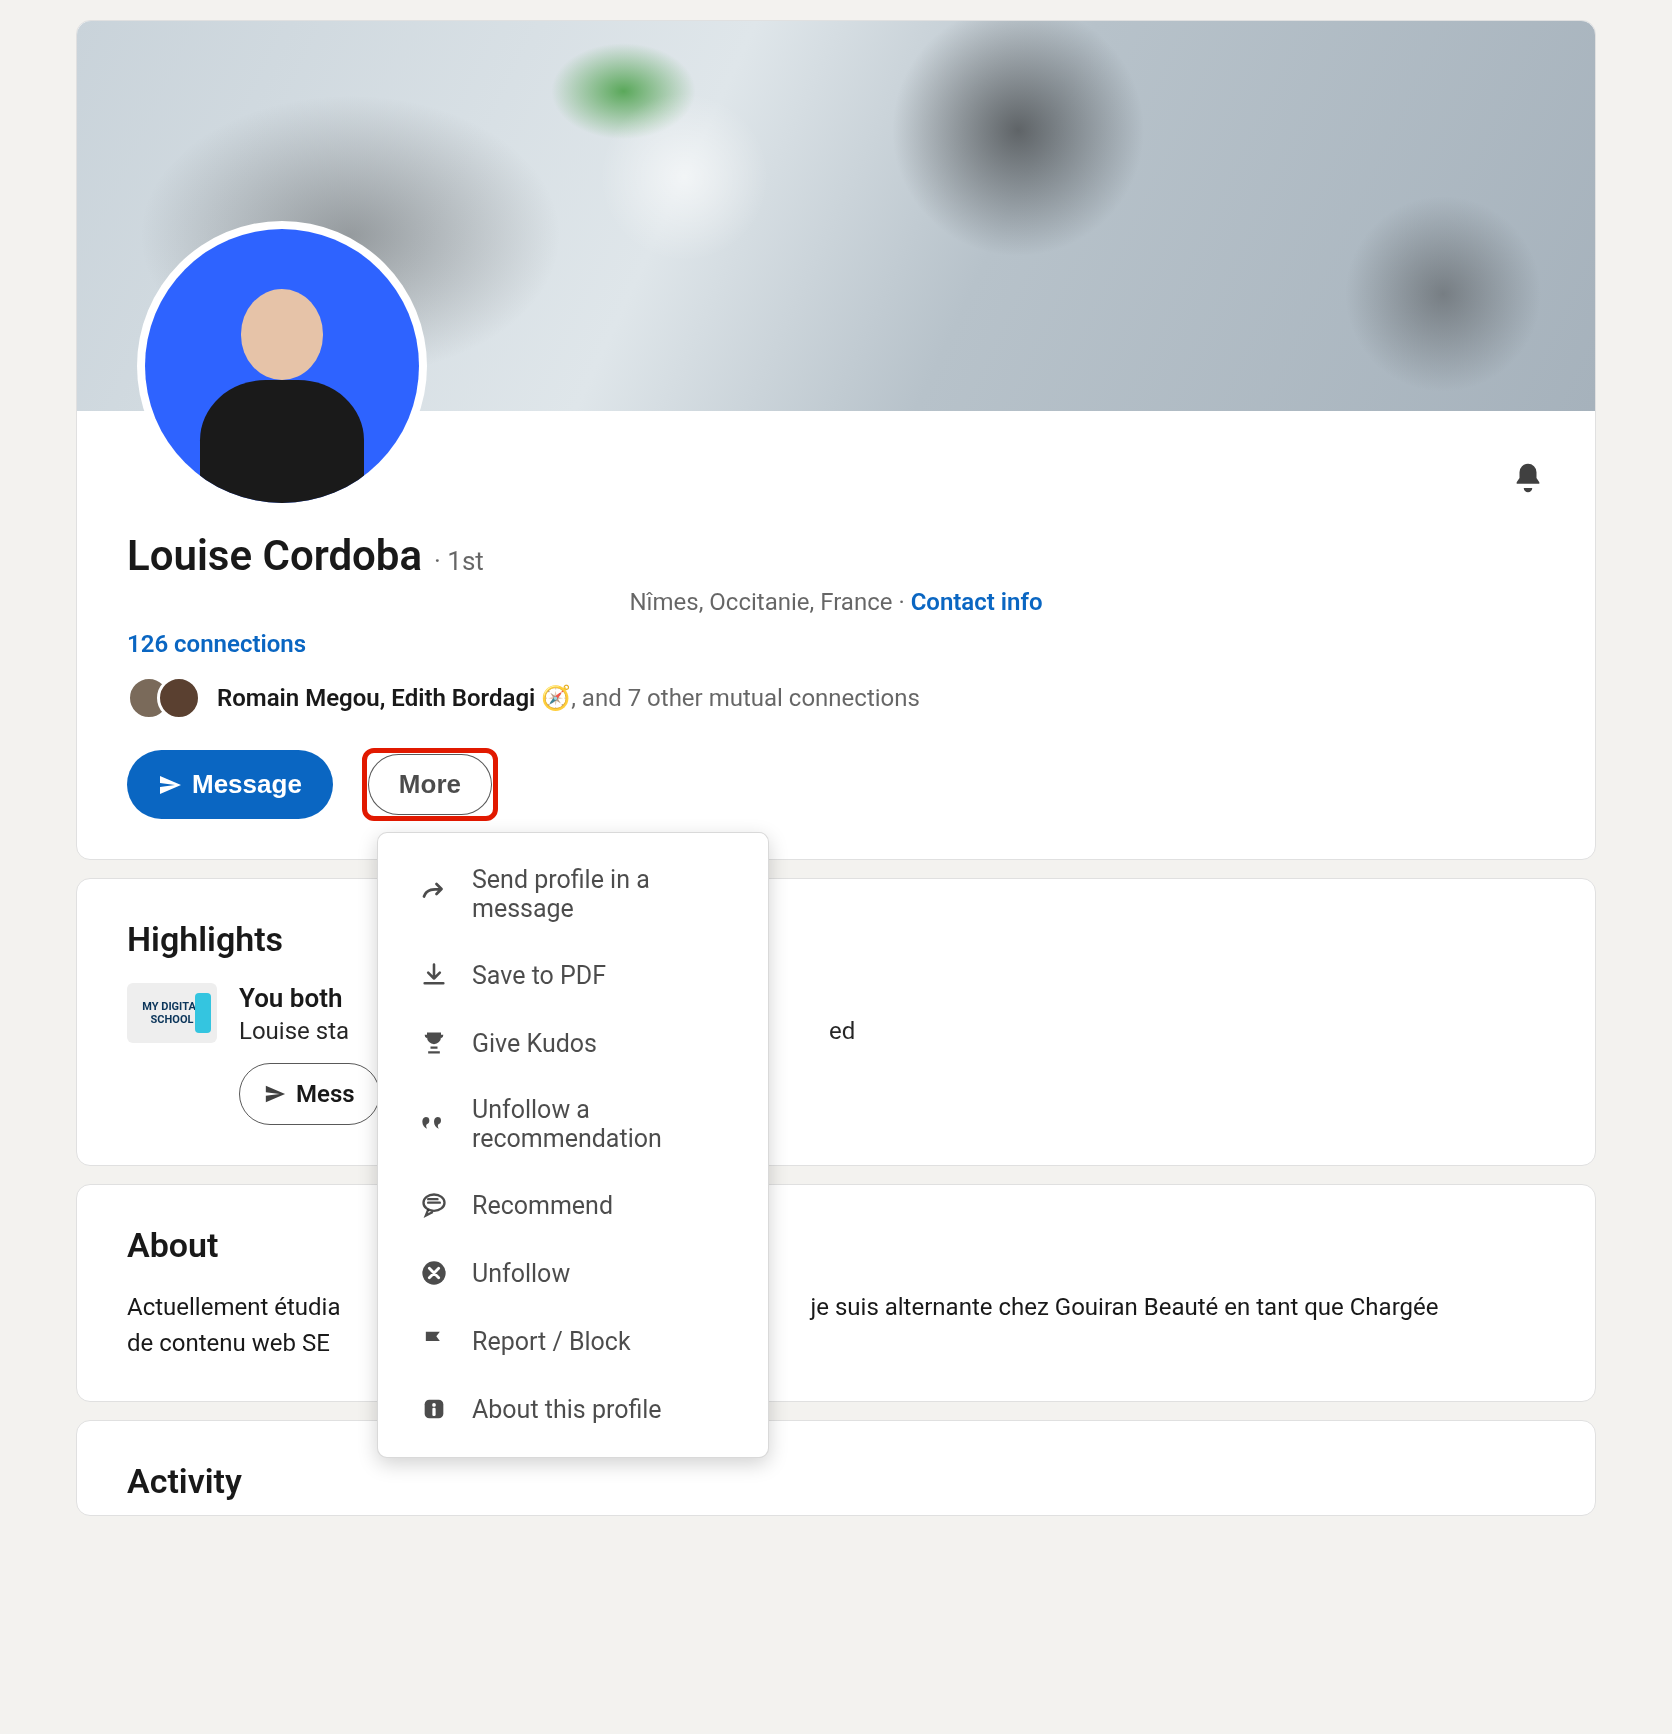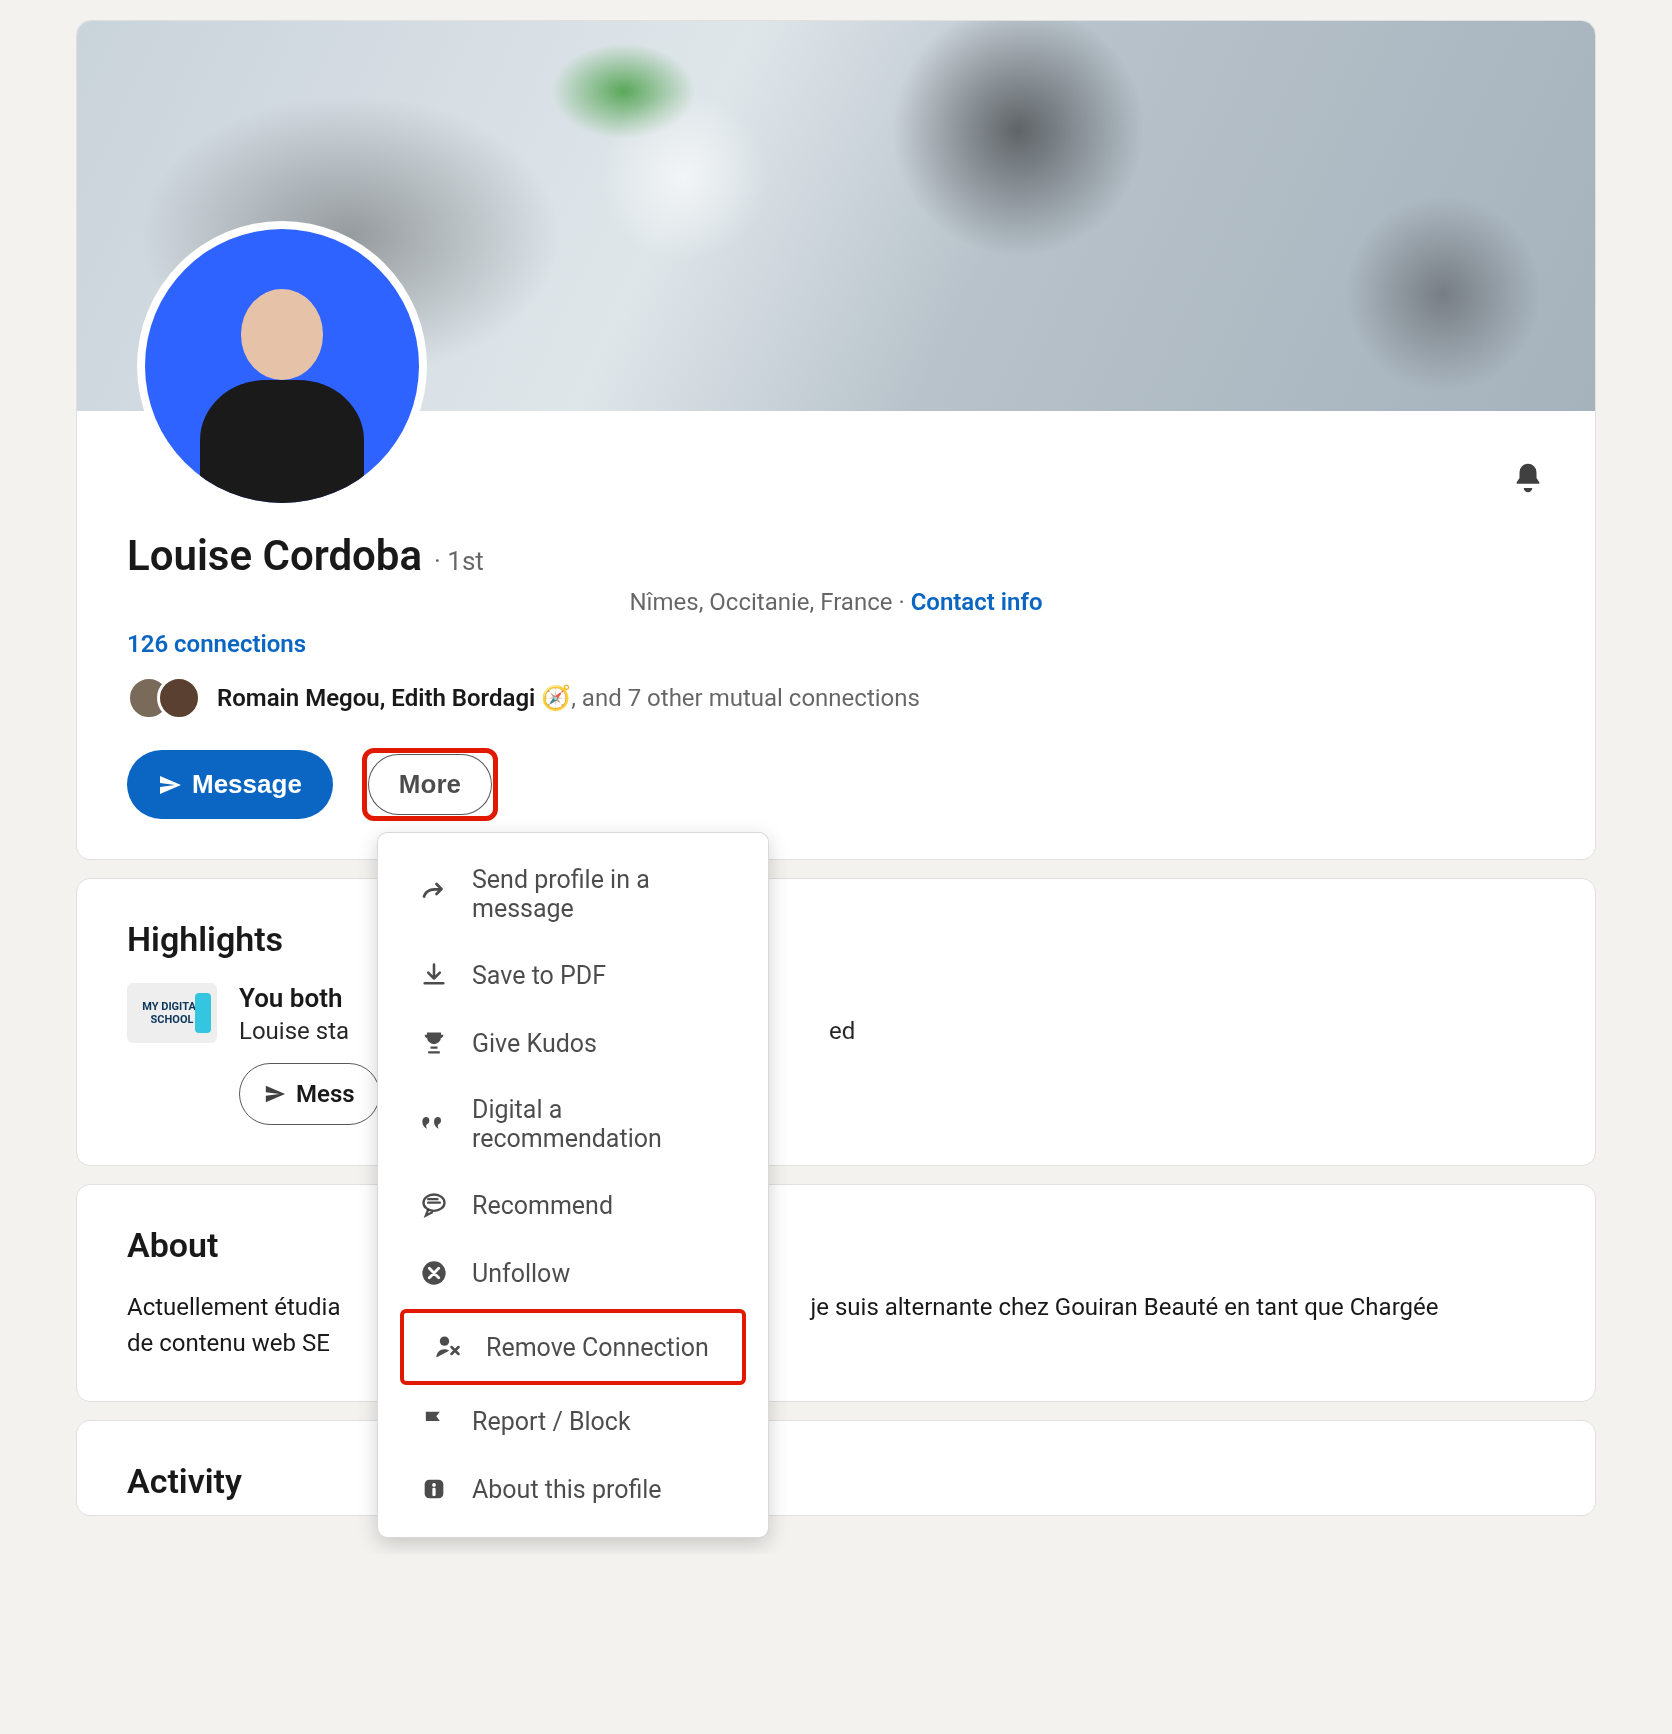--- a/index.html
+++ b/index.html
@@ -228,50 +228,40 @@
                 </svg>
             </span>
             <span>Give Kudos</span>
           </div>
           <div class="dd-item">
             <span class="dd-icon">
               <svg width="28" height="28" viewBox="0 0 24 24" fill="rgba(0,0,0,0.7)">
                   <path d="M5 6c-2 0-3 2-3 4 0 3 2 5 4 6-1-2-1-3 0-4 1 0 2-1 2-3s-1-3-3-3zm10 0c-2 0-3 2-3 4 0 3 2 5 4 6-1-2-1-3 0-4 1 0 2-1 2-3s-1-3-3-3z"></path>
                 </svg>
             </span>
-            <span>Digital a recommendation</span>
+            <span>Unfollow a recommendation</span>
           </div>
           <div class="dd-item">
             <span class="dd-icon">
               <svg width="28" height="28" viewBox="0 0 24 24" fill="none" stroke="rgba(0,0,0,0.7)" stroke-width="2">
                   <ellipse cx="12" cy="10" rx="9" ry="7"></ellipse>
                   <path d="M7 16l-2 5 6-3"></path>
                   <path d="M7 10h10M7 7h8" stroke-linecap="round"></path>
                 </svg>
             </span>
             <span>Recommend</span>
           </div>
           <div class="dd-item">
             <span class="dd-icon">
               <svg width="28" height="28" viewBox="0 0 24 24" fill="rgba(0,0,0,0.7)">
                   <circle cx="12" cy="12" r="10"></circle>
                   <path d="M8 8l8 8M16 8l-8 8" stroke="#fff" stroke-width="2.4" stroke-linecap="round"></path>
                 </svg>
             </span>
             <span>Unfollow</span>
-          </div>
-          <div class="dd-item dd-hl">
-            <span class="dd-icon">
-              <svg width="28" height="28" viewBox="0 0 24 24" fill="rgba(0,0,0,0.7)">
-                  <circle cx="9" cy="7" r="4"></circle>
-                  <path d="M2 21c0-4 3-7 7-7 2 0 3 .5 4 1.3"></path>
-                  <path d="M15 12l6 6m0-6l-6 6" stroke="rgba(0,0,0,0.7)" stroke-width="2.2" fill="none" stroke-linecap="round"></path>
-                </svg>
-            </span>
-            <span>Remove Connection</span>
           </div>
           <div class="dd-item">
             <span class="dd-icon">
               <svg width="28" height="28" viewBox="0 0 24 24" fill="rgba(0,0,0,0.7)">
                   <path d="M5 3v18M5 4h12l-3 4 3 4H5"></path>
                 </svg>
             </span>
             <span>Report / Block</span>
           </div>
           <div class="dd-item">

